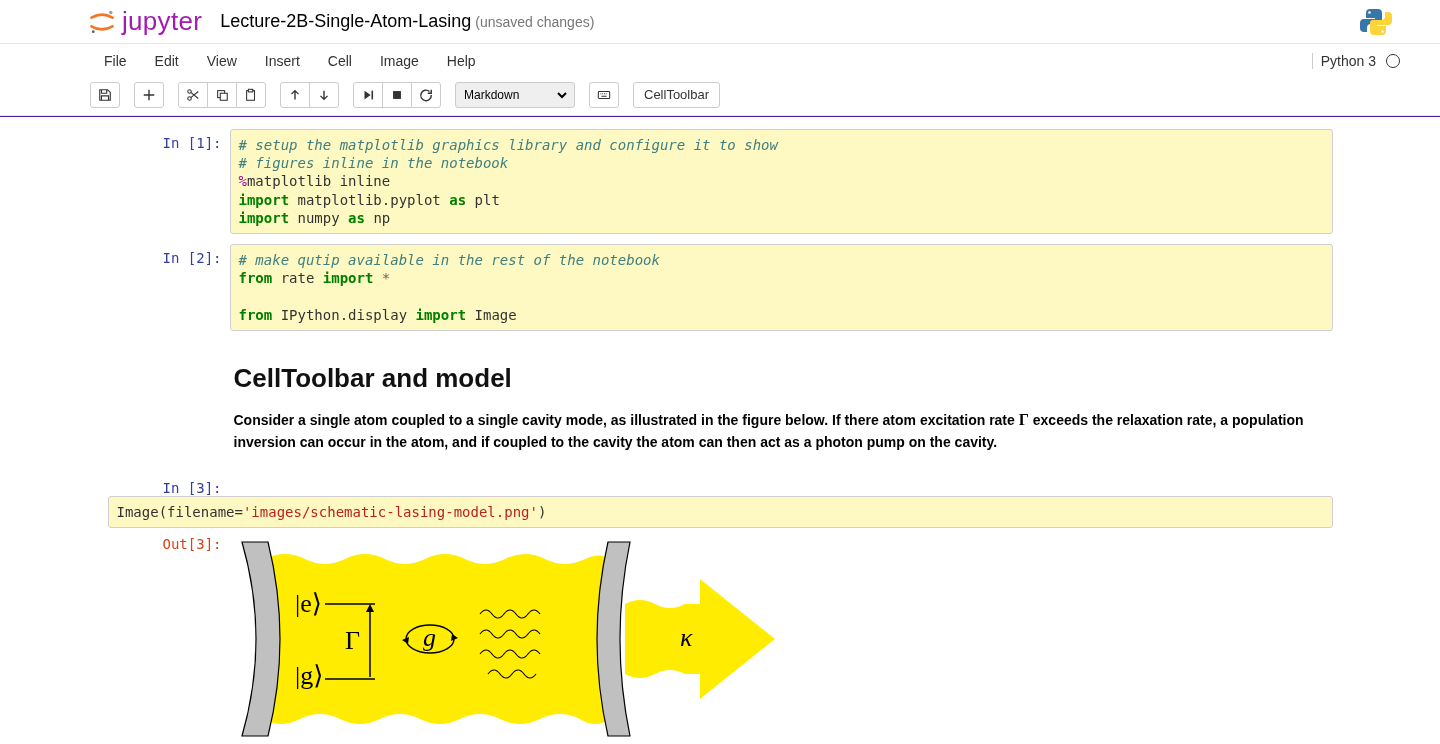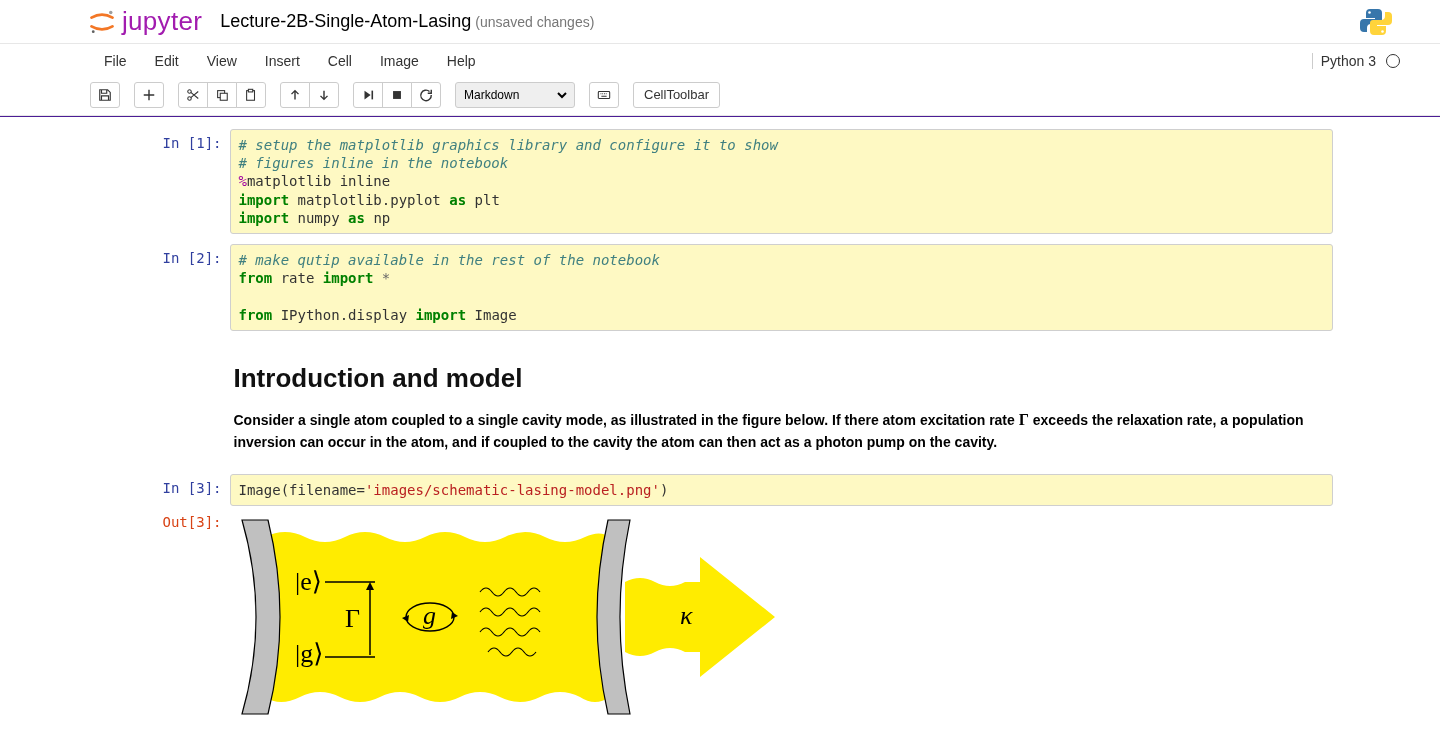--- a/index.html
+++ b/index.html
@@ -324,26 +324,26 @@
         <div class="code-box"><span class="c-comment"># make qutip available in the rest of the notebook</span>
 <span class="c-kw">from</span><span> rate </span><span class="c-kw">import</span><span> </span><span class="c-op">*</span>
 
 <span class="c-kw">from</span><span> IPython.display </span><span class="c-kw">import</span><span> Image</span></div>
       </div>
     </div>
 
     <div class="cell">
       <div class="prompt"></div>
       <div class="cell-body md-body">
-        <div class="md-h2">Introduction and model</div>
+        <div class="md-h2">CellToolbar and model</div>
         <p class="md-p"><span>Consider a single atom coupled to a single cavity mode, as illustrated in the figure below. If there atom excitation rate </span><span class="md-sym">Γ</span><span> exceeds the relaxation rate, a population inversion can occur in the atom, and if coupled to the cavity the atom can then act as a photon pump on the cavity.</span></p>
       </div>
     </div>
 
-    <div class="cell" style="margin-bottom:2px;">
+    <div class="cell" style="margin-bottom:2px;flex-direction:column;">
       <div class="prompt in-prompt">In [3]:</div>
       <div class="cell-body">
         <div class="code-box"><span>Image(filename=</span><span class="c-str">'images/schematic-lasing-model.png'</span><span>)</span></div>
       </div>
     </div>
 
     <div class="cell">
       <div class="prompt out-prompt">Out[3]:</div>
       <div class="cell-body">
         <svg class="output-img" viewBox="0 0 545 210">

